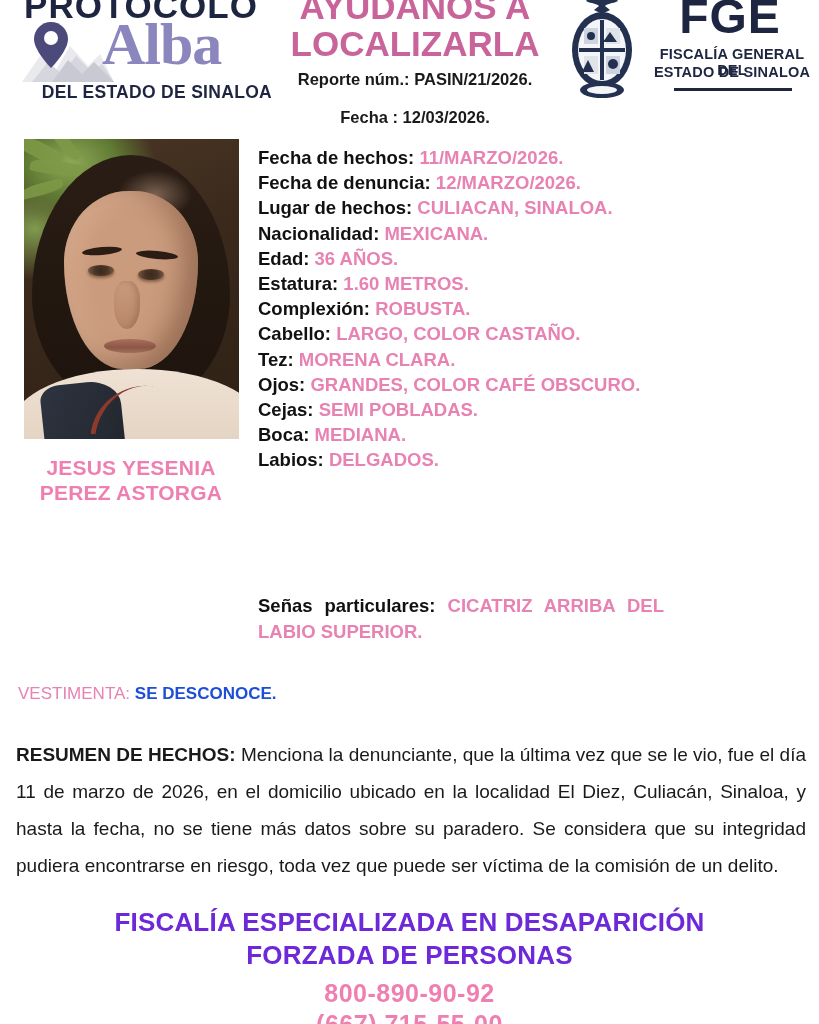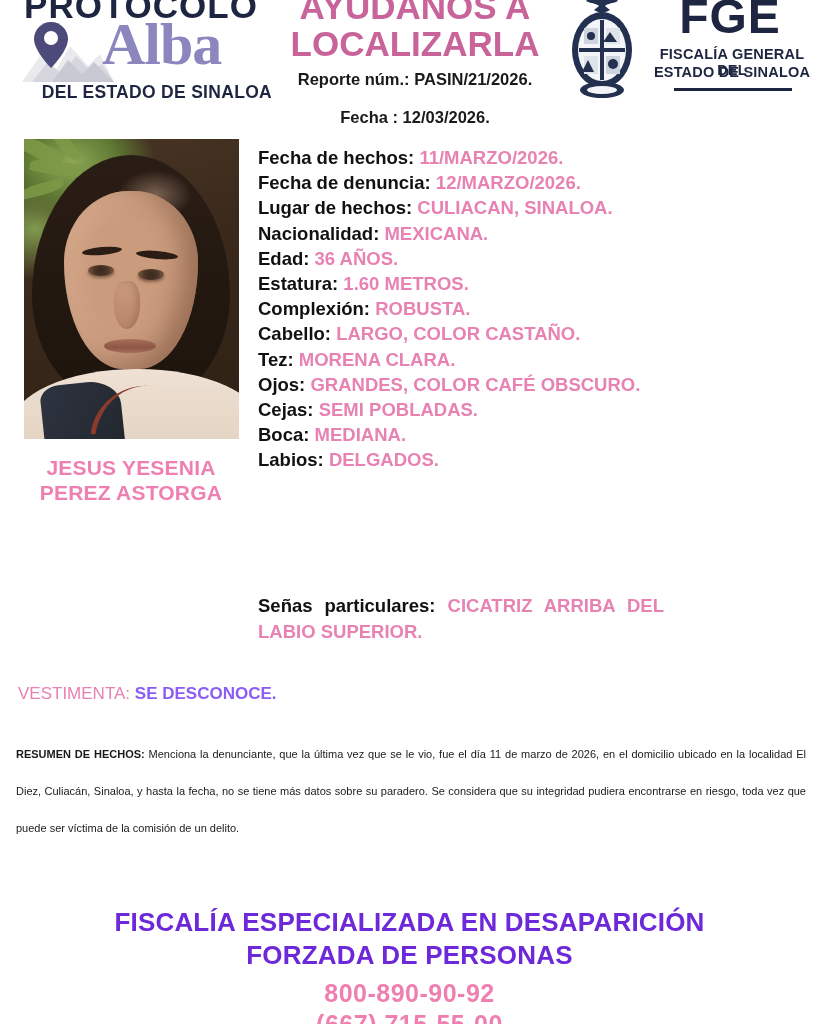--- a/index.html
+++ b/index.html
@@ -298,29 +298,29 @@
   
   .vestimenta {
     position: absolute;
     left: 18px;
     top: 683px;
     font-size: 17px;
     line-height: 22px;
     font-weight: bold;
   }
   .vestimenta .k { color: #e782b3; font-weight: normal; }
-  .vestimenta .v { color: #8b5cf6; font-weight: bold; }
+  .vestimenta .v { color: #1d4ed8; font-weight: bold; }
 
   
   .resumen {
     position: absolute;
     left: 16px;
     top: 736px;
     width: 790px;
-    font-size: 11px;
+    font-size: 19px;
     line-height: 37px;
     color: #1a1a1a;
     text-align: justify;
     text-align-last: left;
   }
   .resumen .k { font-weight: bold; }
 
   
   .footer {
     position: absolute;

